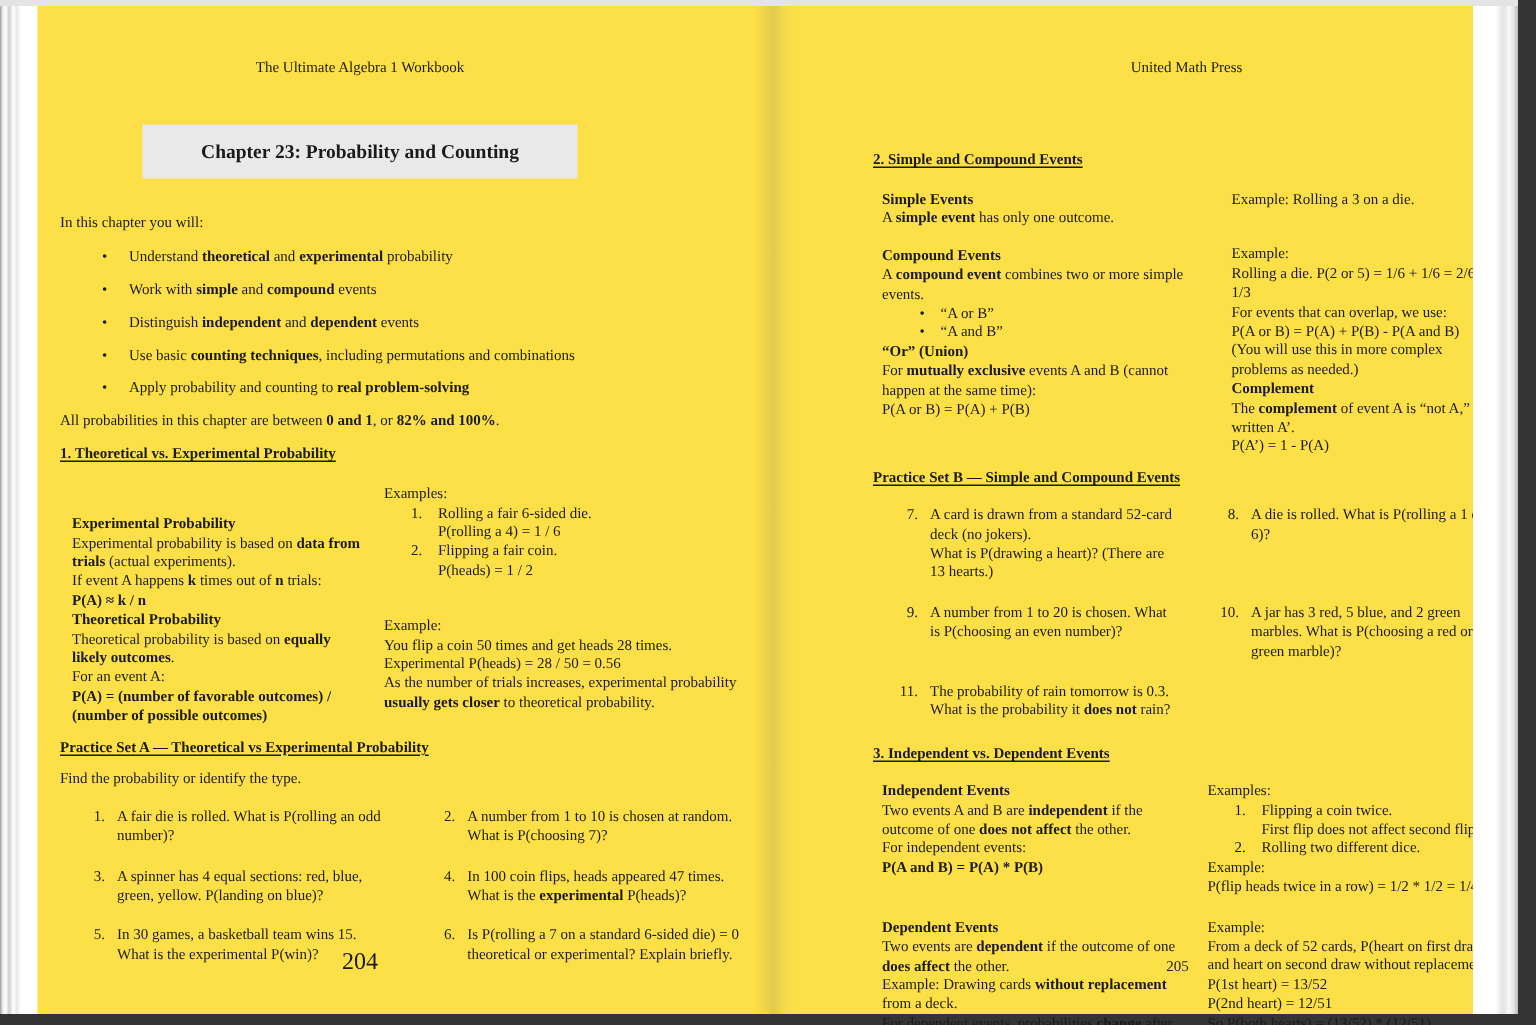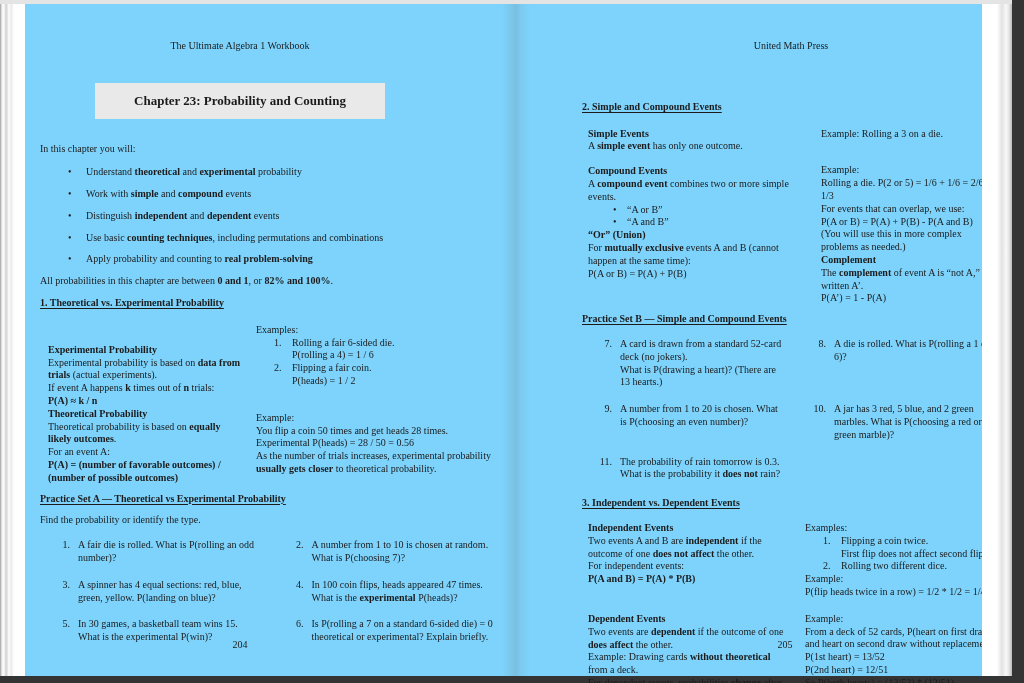--- a/index.html
+++ b/index.html
@@ -1,16 +1,16 @@
 <!DOCTYPE html>
 <html><head>
 <meta charset="utf-8">
 <style>
   html,body{margin:0;padding:0;width:1024px;height:683px;overflow:hidden;background:#343434;}
-  .spread{position:absolute;left:0;top:0;width:1012px;height:676px;background:#7dd3fc;border-top:4px solid #e4e4e4;box-sizing:border-box;}
+  .spread{position:absolute;left:0;top:0;width:1012px;height:676px;background:#fde047;border-top:4px solid #e4e4e4;box-sizing:border-box;}
   .edge-left{position:absolute;left:0;top:0;bottom:0;width:25px;pointer-events:none;
     background:linear-gradient(90deg,#9d9d9d 0px,#f1f1f1 2px,#fdfdfd 4px,#cfcfcf 6px,#ffffff 9px,#e9e9e9 11px,#ffffff 14px,#ffffff 100%);}
   .seam{position:absolute;left:502px;top:0;bottom:0;width:28px;pointer-events:none;
     background:linear-gradient(90deg,rgba(110,110,110,0) 0%,rgba(110,110,110,0.14) 38%,rgba(110,110,110,0.20) 50%,rgba(110,110,110,0.08) 68%,rgba(110,110,110,0) 100%);}
   .edge-right{position:absolute;right:0;top:0;bottom:0;width:30px;pointer-events:none;
     background:linear-gradient(270deg,#b9b9b9 0px,#e6e6e6 3px,#f9f9f9 6px,#e2e2e2 10px,#ffffff 15px,#ffffff 100%);}
   .page{position:absolute;top:0;height:100%;box-sizing:border-box;color:#1b1b1b;
     font-family:"Liberation Serif",serif;font-size:10px;line-height:1.28;}
   .page-left{left:25px;width:492px;padding:36px 20px 0 15px;}
   .page-right{left:520px;width:490px;padding:36px 10px 0 62px;}
@@ -43,21 +43,21 @@
   .mini-bullets{padding-left:25px;}
   .mini-bullet{display:flex;}
   .mini-bullet .bdot{width:14px;}
   .practice-head{margin-top:8px;font-weight:bold;text-decoration:underline;text-underline-offset:2px;}
   .practice-lead{margin-top:9px;}
   .pgrid{display:grid;grid-template-columns:1fr 1fr;column-gap:26px;row-gap:14px;
     margin-top:12px;padding-left:14px;padding-right:2px;align-items:start;}
   .pitem{display:flex;}
   .pnum{width:16px;flex:none;text-align:right;margin-right:8px;}
   .ptext{flex:1;}
-  .footer-num{position:absolute;bottom:24px;left:15px;right:77px;text-align:center;font-size:10px;}
+  .footer-num{position:absolute;bottom:24px;left:15px;right:77px;text-align:center;font-size:16px;}
   .footer-num-r{position:absolute;bottom:24px;left:62px;right:22px;text-align:center;font-size:10px;}
 </style>
 </head>
 <body>
 
 <div class="spread">
 
   <div class="page page-left">
     <div class="shift-center">
       <div class="running-header">The Ultimate Algebra 1 Workbook</div>
@@ -248,21 +248,21 @@
       <div class="c1">
         <div class="blk">
           <div class="blk-title">Independent Events</div>
           <div><span>Two events A and B are </span><span class="b">independent</span><span> if the outcome of one </span><span class="b">does not affect</span><span> the other.</span></div>
           <div><span>For independent events:</span></div>
           <div><span class="b">P(A and B) = P(A) * P(B)</span></div>
         </div>
         <div class="blk" style="margin-top:27px;">
           <div class="blk-title">Dependent Events</div>
           <div><span>Two events are </span><span class="b">dependent</span><span> if the outcome of one </span><span class="b">does affect</span><span> the other.</span></div>
-          <div><span>Example: Drawing cards </span><span class="b">without theoretical</span><span> from a deck.</span></div>
+          <div><span>Example: Drawing cards </span><span class="b">without replacement</span><span> from a deck.</span></div>
           <div><span>For dependent events, probabilities </span><span class="b">change</span><span> after each event.</span></div>
         </div>
       </div>
       <div class="c2">
         <div class="blk">
           <div>Examples:</div>
           <div class="sublist">
             <div class="subitem">
               <span class="snum">1.</span>
               <span class="stext">

